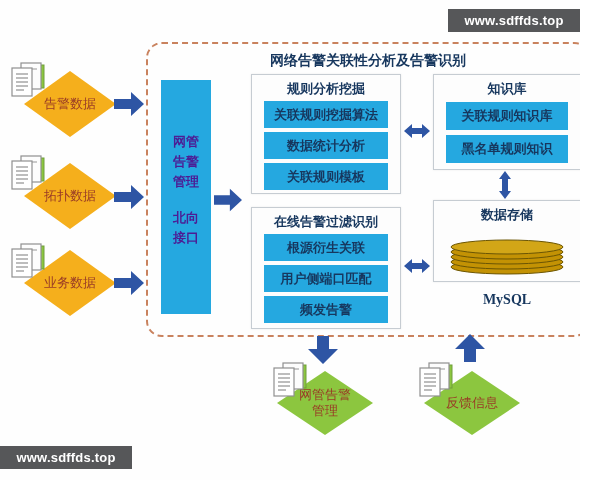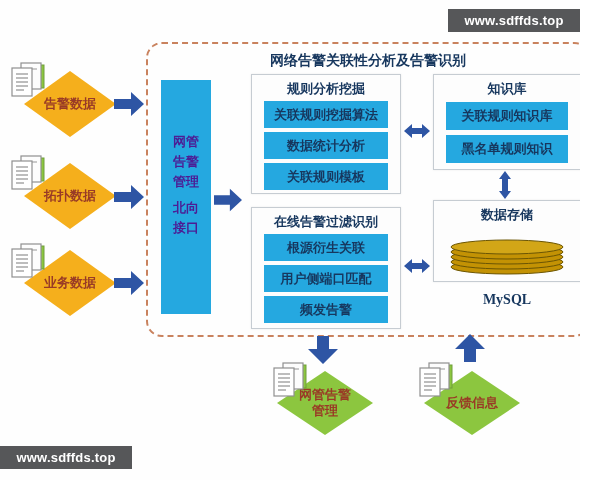--- a/index.html
+++ b/index.html
@@ -41,21 +41,21 @@
   .vbar-text {
     position: absolute; left: 0; width: 100%;
     display: flex; justify-content: center;
   }
   .vbar-text span {
     display: block; width: 30px; text-align: center;
     font-size: 13px; font-weight: bold; color: #4c1d95; line-height: 1.55;
     word-break: break-all;
   }
   .vbar-t1 { top: 52px; }
-  .vbar-t2 { top: 118px; }
+  .vbar-t2 { top: 128px; }
 
   
   .white-box {
     position: absolute; background: #fdfdfd;
     border: 1px solid #c6ccd2; box-shadow: 0 0 2px rgba(0,0,0,0.08);
   }
   .white-box .box-title {
     text-align: center; font-size: 13px; font-weight: bold; color: #17375e;
     padding-top: 5px; height: 22px;
   }
@@ -79,21 +79,21 @@
   }
 
   
   .diamond {
     position: absolute;
     clip-path: polygon(50% 0, 100% 50%, 50% 100%, 0 50%);
     display: flex; align-items: center; justify-content: center;
     text-align: center;
   }
   .diamond span {
-    font-size: 13px; font-weight: bold; color: #993b26; line-height: 1.25;
+    font-size: 13px; font-weight: normal; color: #993b26; line-height: 1.25;
   }
   .d-yellow { width: 92px; height: 66px; background: #f5af1c; }
   .d-green  { width: 96px; height: 64px; background: #8cc63f; }
   .d-green span { width: 60px; }
   .d-green.single span { width: auto; }
 
   .doc-icon { position: absolute; width: 40px; height: 36px; z-index: 3; }
 
   .arrow { position: absolute; line-height: 0; }
 </style>

